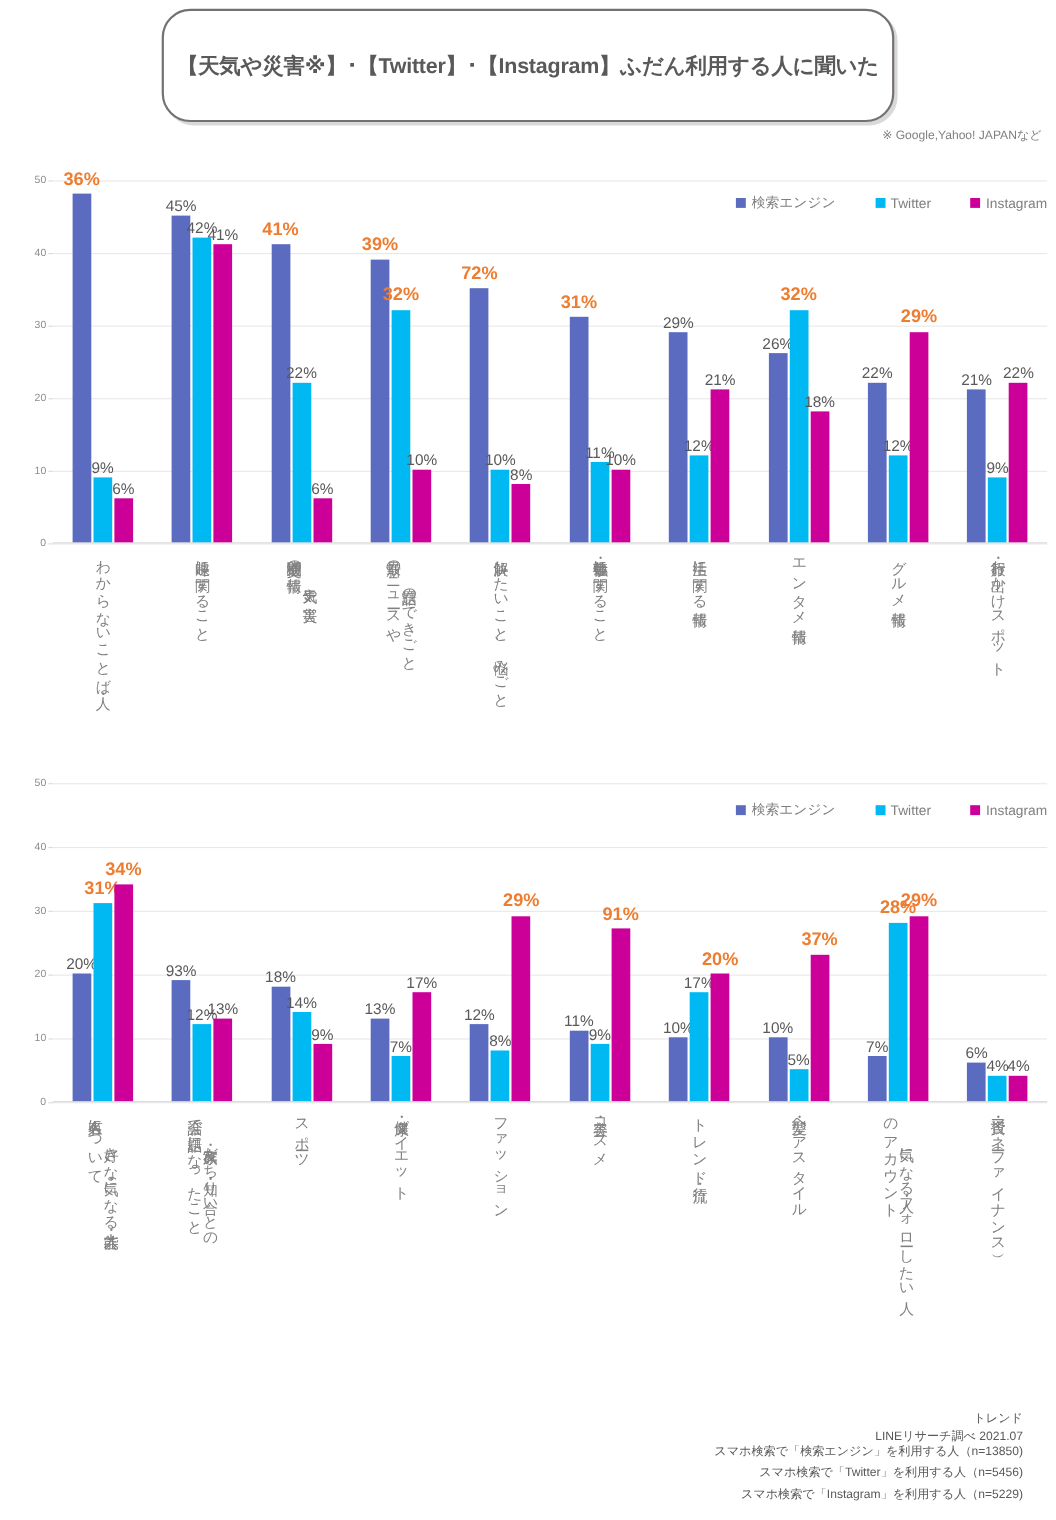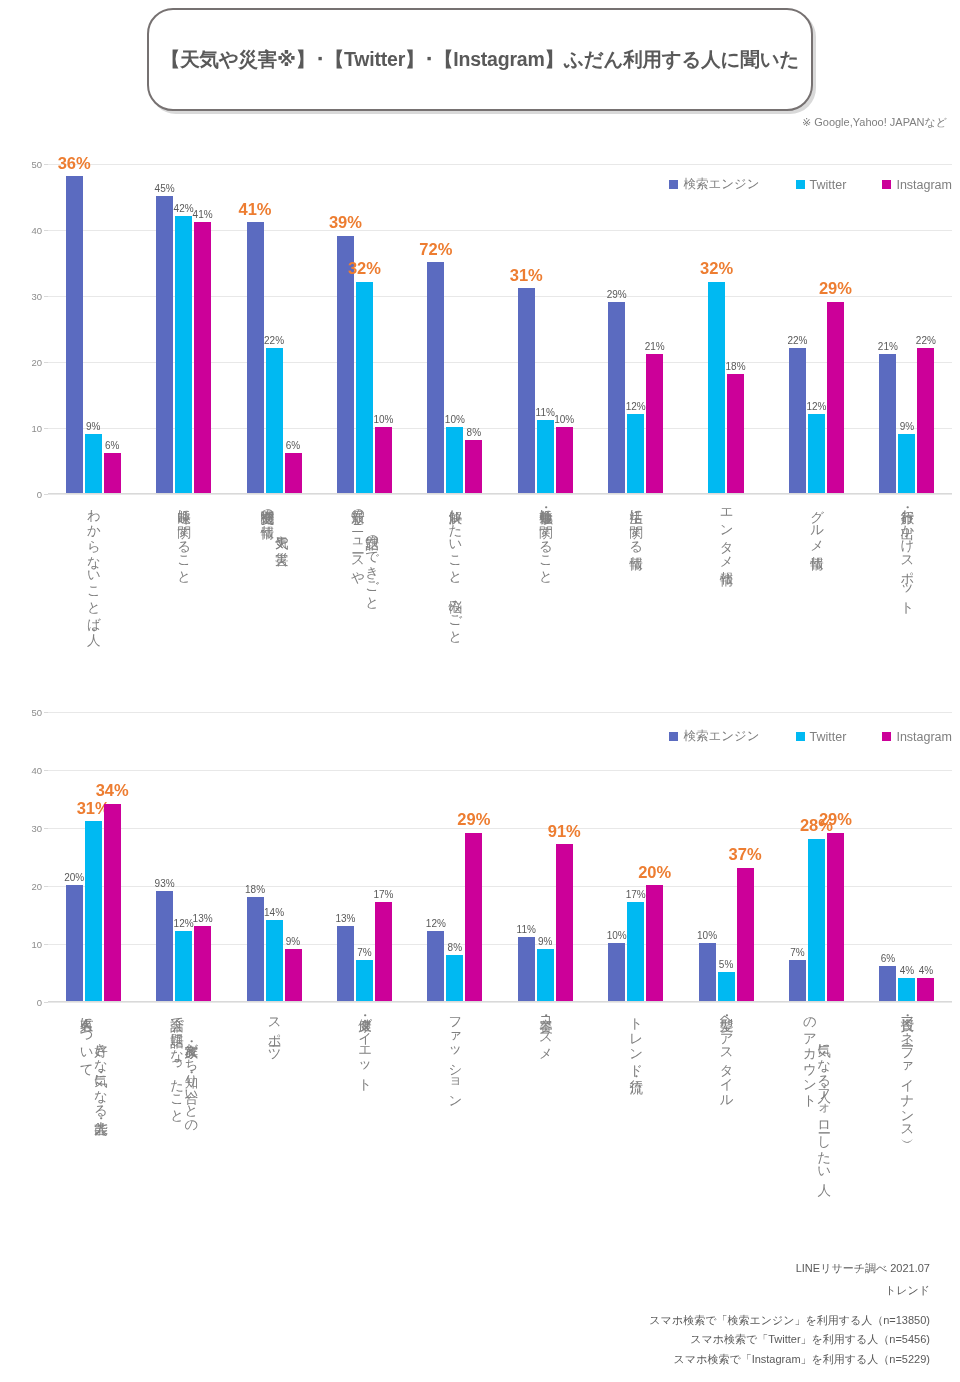--- a/index.html
+++ b/index.html
@@ -121,21 +121,21 @@
   }
   .bar {
     width: 100%;
     align-self: flex-end;
   }
   .bar-label {
     position: absolute;
     left: 50%;
     transform: translateX(-50%);
     white-space: nowrap;
-    font-size: 10px;
+    font-size: 14px;
     color: #595959;
     line-height: 1;
   }
   .bar-label.hi {
     font-size: 16.5px;
     font-weight: 700;
     color: #ED7D31;
   }
 
   
@@ -168,21 +168,21 @@
 
   
   .footer {
     position: absolute;
     right: 30px;
     text-align: right;
     font-size: 11px;
     color: #595959;
     line-height: 1.75;
   }
-  .footer.src   { top: 1259px; }
+  .footer.src   { top: 1297px; }
   .footer.multi { top: 1281px; }
   .footer.notes { top: 1311px; }
 </style>
 </head>
 <body>
 
 <div class="page">
 
   <div class="title-box">
     <div class="title-line">【天気や災害※】･【Twitter】･【Instagram】ふだん利用する人に聞いた</div>
@@ -303,20 +303,24 @@
             <div class="bar-wrap">
               <div class="bar" style="height: 79.2px; background: rgb(0, 185, 242);"></div>
               <div class="bar-label" style="bottom: 81.2px;">12%</div>
             </div>
             <div class="bar-wrap">
               <div class="bar" style="height: 138.6px; background: rgb(204, 0, 153);"></div>
               <div class="bar-label" style="bottom: 140.6px;">21%</div>
             </div>
           </div>
           <div class="group">
+            <div class="bar-wrap">
+              <div class="bar" style="height: 171.6px; background: rgb(91, 107, 192);"></div>
+              <div class="bar-label" style="bottom: 173.6px;">26%</div>
+            </div>
             <div class="bar-wrap">
               <div class="bar" style="height: 211.2px; background: rgb(0, 185, 242);"></div>
               <div class="bar-label hi" style="bottom: 216.2px;">32%</div>
             </div>
             <div class="bar-wrap">
               <div class="bar" style="height: 118.8px; background: rgb(204, 0, 153);"></div>
               <div class="bar-label" style="bottom: 120.8px;">18%</div>
             </div>
           </div>
           <div class="group">

